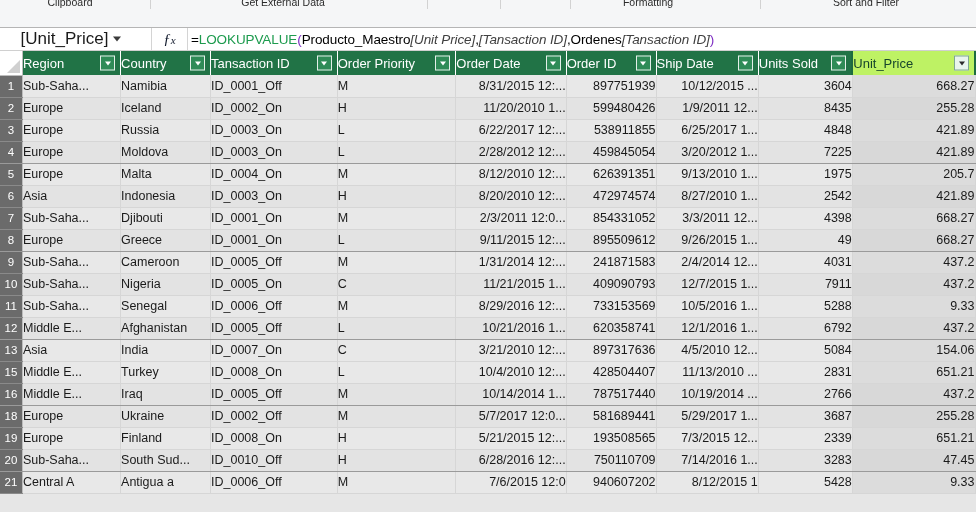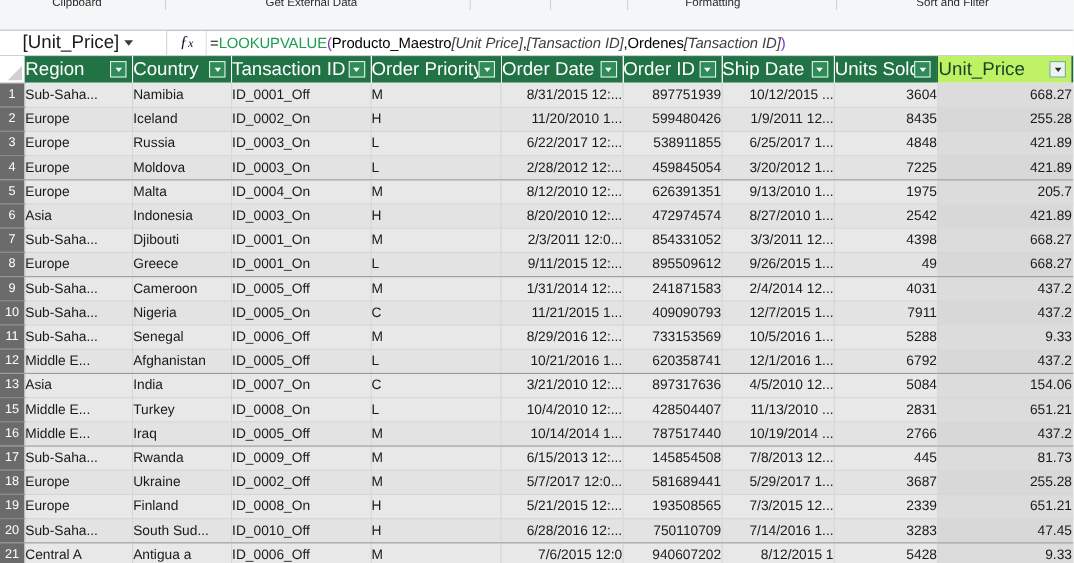--- a/index.html
+++ b/index.html
@@ -126,21 +126,21 @@
     position: absolute;
     right: 2px; bottom: 2px;
     width: 0; height: 0;
     border-left: 13px solid transparent;
     border-bottom: 13px solid #d0d0d0;
   }
   th.colhead {
     background: #217346;
     color: #ffffff;
     font-weight: normal;
-    font-size: 17px;
+    font-size: 13px;
     text-align: left;
     vertical-align: middle;
     padding: 0 0 0 7px;
     border-right: 1px solid #ffffff;
     position: relative;
     overflow: hidden;
     white-space: nowrap;
   }
   th.colhead.selectedcol {
     background: #bef264;
@@ -462,32 +462,20 @@
           <td class="cell alt">Iraq</td>
           <td class="cell alt">ID_0005_Off</td>
           <td class="cell alt">M</td>
           <td class="cell num alt">10/14/2014 1...</td>
           <td class="cell num alt">787517440</td>
           <td class="cell num alt">10/19/2014 ...</td>
           <td class="cell num alt">2766</td>
           <td class="cell num unitprice alt">437.2</td>
         </tr>
         <tr class="data-row">
-          <td class="rowhead">17</td>
-          <td class="cell">Sub-Saha...</td>
-          <td class="cell">Rwanda</td>
-          <td class="cell">ID_0009_Off</td>
-          <td class="cell">M</td>
-          <td class="cell num">6/15/2013 12:...</td>
-          <td class="cell num">145854508</td>
-          <td class="cell num">7/8/2013 12...</td>
-          <td class="cell num">445</td>
-          <td class="cell num unitprice">81.73</td>
-        </tr>
-        <tr class="data-row">
           <td class="rowhead">18</td>
           <td class="cell alt">Europe</td>
           <td class="cell alt">Ukraine</td>
           <td class="cell alt">ID_0002_Off</td>
           <td class="cell alt">M</td>
           <td class="cell num alt">5/7/2017 12:0...</td>
           <td class="cell num alt">581689441</td>
           <td class="cell num alt">5/29/2017 1...</td>
           <td class="cell num alt">3687</td>
           <td class="cell num unitprice alt">255.28</td>

